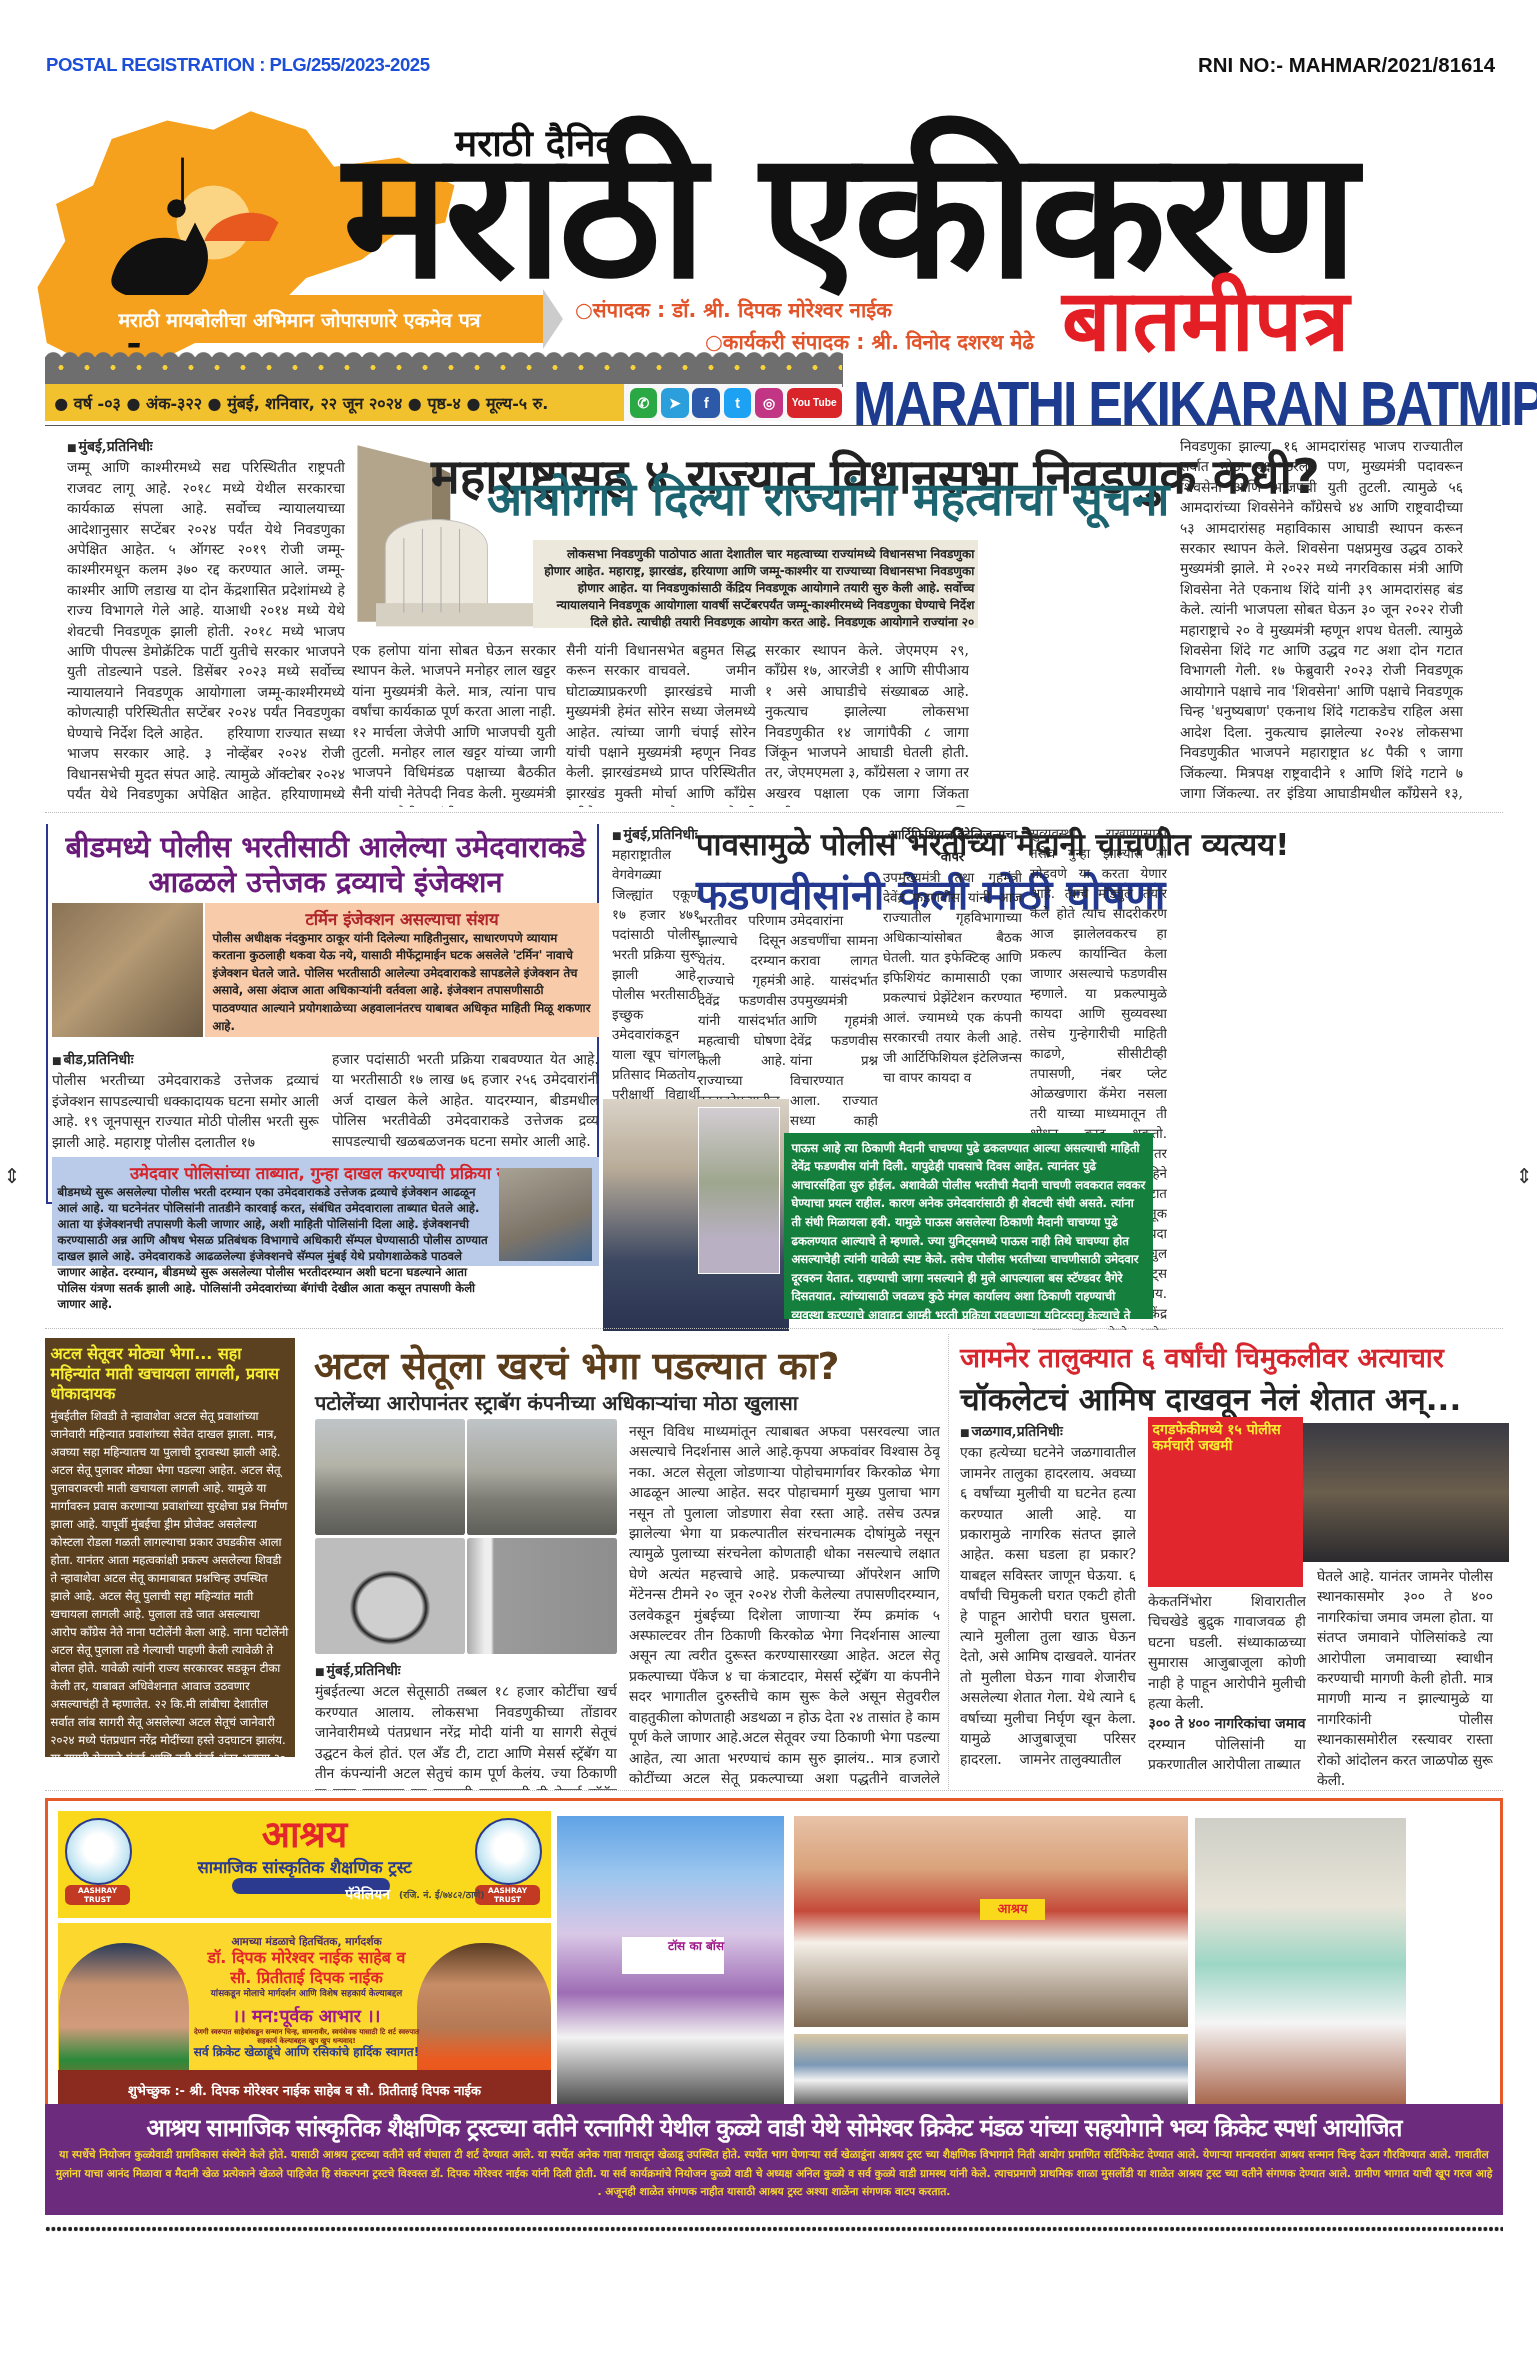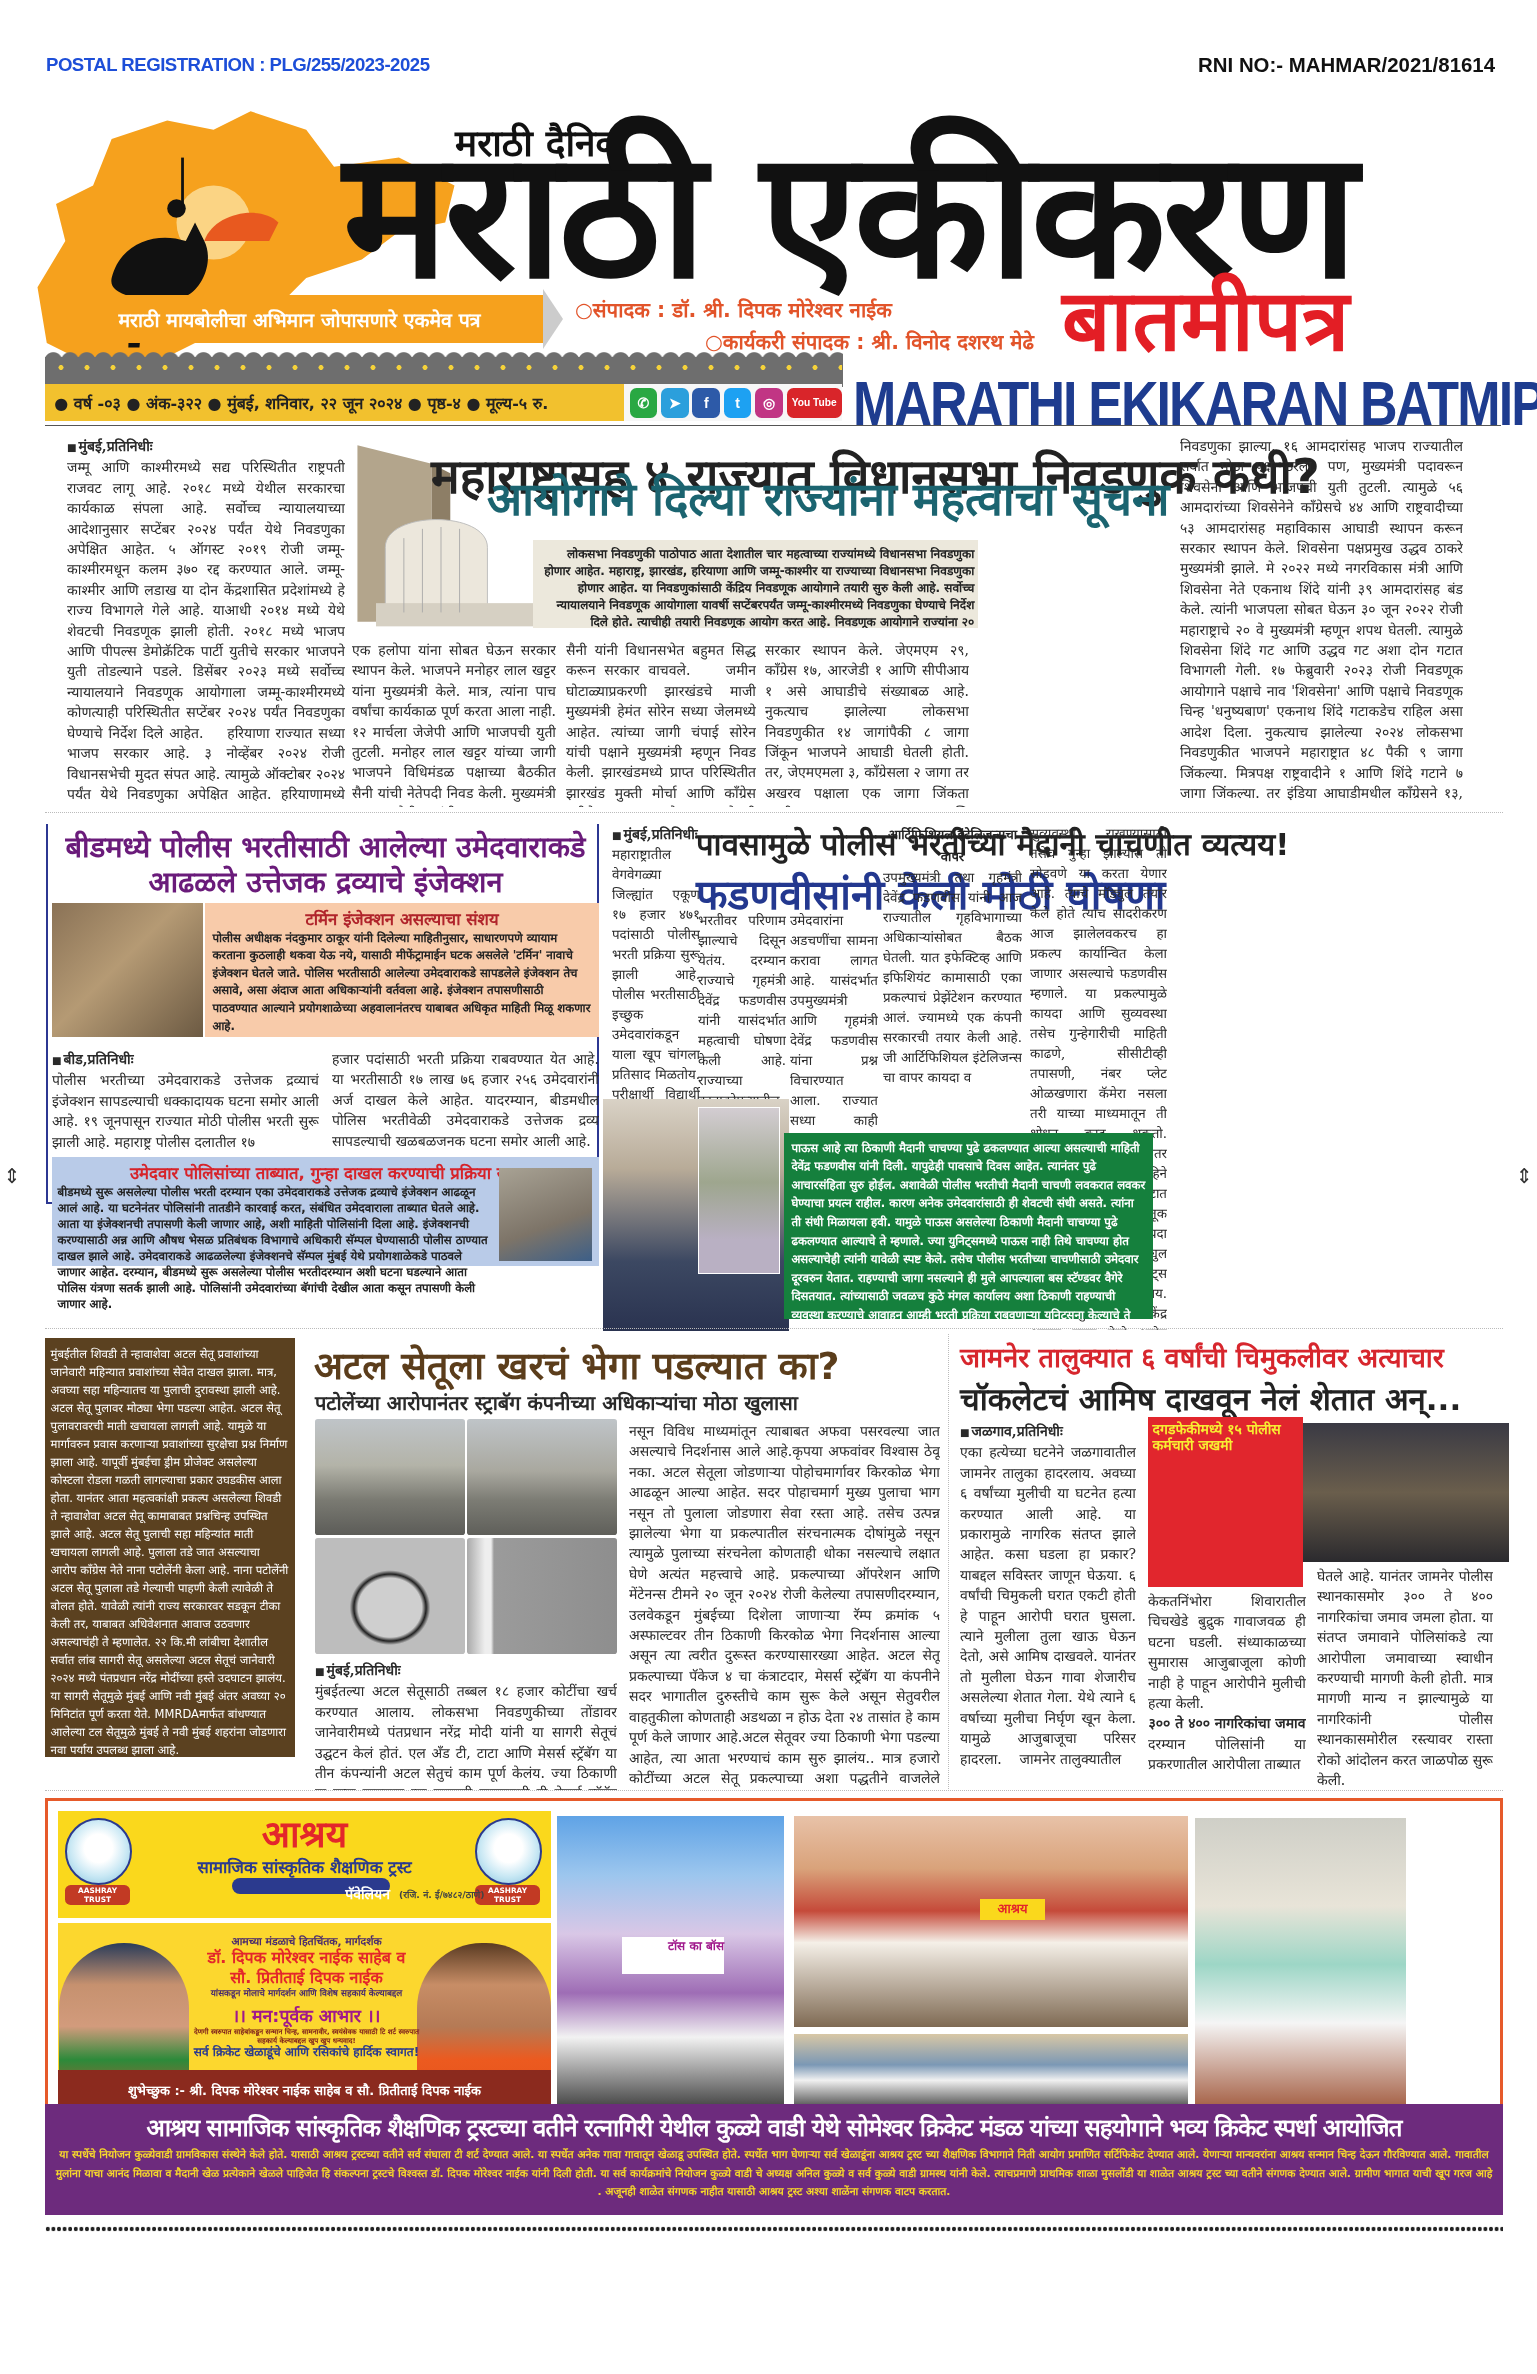--- a/index.html
+++ b/index.html
@@ -210,20 +210,21 @@
 <div id="fadnavis-img" class="abs"></div>
 <div id="ground-img" class="abs"></div>
 <div id="rain-orange" class="abs">पाऊस आहे त्या ठिकाणी मैदानी चाचण्या पुढे ढकलण्यात आल्या असल्याची माहिती देवेंद्र फडणवीस यांनी दिली. यापुढेही पावसाचे दिवस आहेत. त्यानंतर पुढे आचारसंहिता सुरु होईल. अशावेळी पोलीस भरतीची मैदानी चाचणी लवकरात लवकर घेण्याचा प्रयत्न राहील. कारण अनेक उमेदवारांसाठी ही शेवटची संधी असते. त्यांना ती संधी मिळायला हवी. यामुळे पाऊस असलेल्या ठिकाणी मैदानी चाचण्या पुढे ढकलण्यात आल्याचे ते म्हणाले. ज्या युनिट्समध्ये पाऊस नाही तिथे चाचण्या होत असल्याचेही त्यांनी यावेळी स्पष्ट केले. तसेच पोलीस भरतीच्या चाचणीसाठी उमेदवार दूरवरुन येतात. राहण्याची जागा नसल्याने ही मुले आपल्याला बस स्टॅण्डवर वैगेरे दिसतयात. त्यांच्यासाठी जवळच कुठे मंगल कार्यालय अशा ठिकाणी राहण्याची व्यवस्था करण्याचे आवाहन आम्ही भरती प्रक्रिया राबवणाऱ्या युनिट्सना केल्याचे ते म्हणाले.</div>
 
 <div class="abs side-arrow" style="left:3.7px; top:1164px;">⇕</div>
 <div class="abs side-arrow" style="left:1516px; top:1164px;">⇕</div>
 
 <div class="abs hr-dot" style="left:45px; top:1328px; width:1458px;"></div>
 
 <div id="atal-brown" class="abs">
+  <div id="atal-brown-h">अटल सेतूवर मोठ्या भेगा... सहा महिन्यांत माती खचायला लागली, प्रवास धोकादायक</div>
   <div id="atal-brown-t">मुंबईतील शिवडी ते न्हावाशेवा अटल सेतू प्रवाशांच्या जानेवारी महिन्यात प्रवाशांच्या सेवेत दाखल झाला. मात्र, अवघ्या सहा महिन्यातच या पुलाची दुरावस्था झाली आहे. अटल सेतू पुलावर मोठ्या भेगा पडल्या आहेत. अटल सेतू पुलावरावरची माती खचायला लागली आहे. यामुळे या मार्गावरुन प्रवास करणाऱ्या प्रवाशांच्या सुरक्षेचा प्रश्न निर्माण झाला आहे. यापूर्वी मुंबईचा ड्रीम प्रोजेक्ट असलेल्या कोस्टला रोडला गळती लागल्याचा प्रकार उघडकीस आला होता. यानंतर आता महत्वकांक्षी प्रकल्प असलेल्या शिवडी ते न्हावाशेवा अटल सेतू कामाबाबत प्रश्नचिन्ह उपस्थित झाले आहे. अटल सेतू पुलाची सहा महिन्यांत माती खचायला लागली आहे. पुलाला तडे जात असल्याचा आरोप काँग्रेस नेते नाना पटोलेंनी केला आहे. नाना पटोलेंनी अटल सेतू पुलाला तडे गेल्याची पाहणी केली त्यावेळी ते बोलत होते. यावेळी त्यांनी राज्य सरकारवर सडकून टीका केली तर, याबाबत अधिवेशनात आवाज उठवणार असल्याचंही ते म्हणालेत. २२ कि.मी लांबीचा देशातील सर्वात लांब सागरी सेतू असलेल्या अटल सेतूचं जानेवारी २०२४ मध्ये पंतप्रधान नरेंद्र मोदींच्या हस्ते उदघाटन झालंय. या सागरी सेतूमुळे मुंबई आणि नवी मुंबई अंतर अवघ्या २० मिनिटांत पूर्ण करता येते. MMRDAमार्फत बांधण्यात आलेल्या टल सेतूमुळे मुंबई ते नवी मुंबई शहरांना जोडणारा नवा पर्याय उपलब्ध झाला आहे.</div>
 </div>
 
 <div id="atal-h1" class="abs">अटल सेतूला खरचं भेगा पडल्यात का?</div>
 <div id="atal-h2" class="abs">पटोलेंच्या आरोपानंतर स्ट्राबॅग कंपनीच्या अधिकाऱ्यांचा मोठा खुलासा</div>
 <div id="atal-photos" class="abs">
   <div class="ph" style="background:linear-gradient(180deg,#bfc4c8 0%,#b3b3a8 40%,#7a7a72 70%,#5c5c58 100%);"></div>
   <div class="ph" style="background:linear-gradient(180deg,#bfc4c8 0%,#a9a89f 45%,#7c7c74 70%,#5f5f5a 100%);"></div>
   <div class="ph" style="background:radial-gradient(ellipse at 50% 60%,#cfcfcf 30%,#222 34%,#bdbdbd 38%);"></div>
   <div class="ph" style="background:linear-gradient(90deg,#aaa 0%,#eee 12%,#eee 16%,#9b9b9b 18%,#8e8e8e 100%);"></div>

